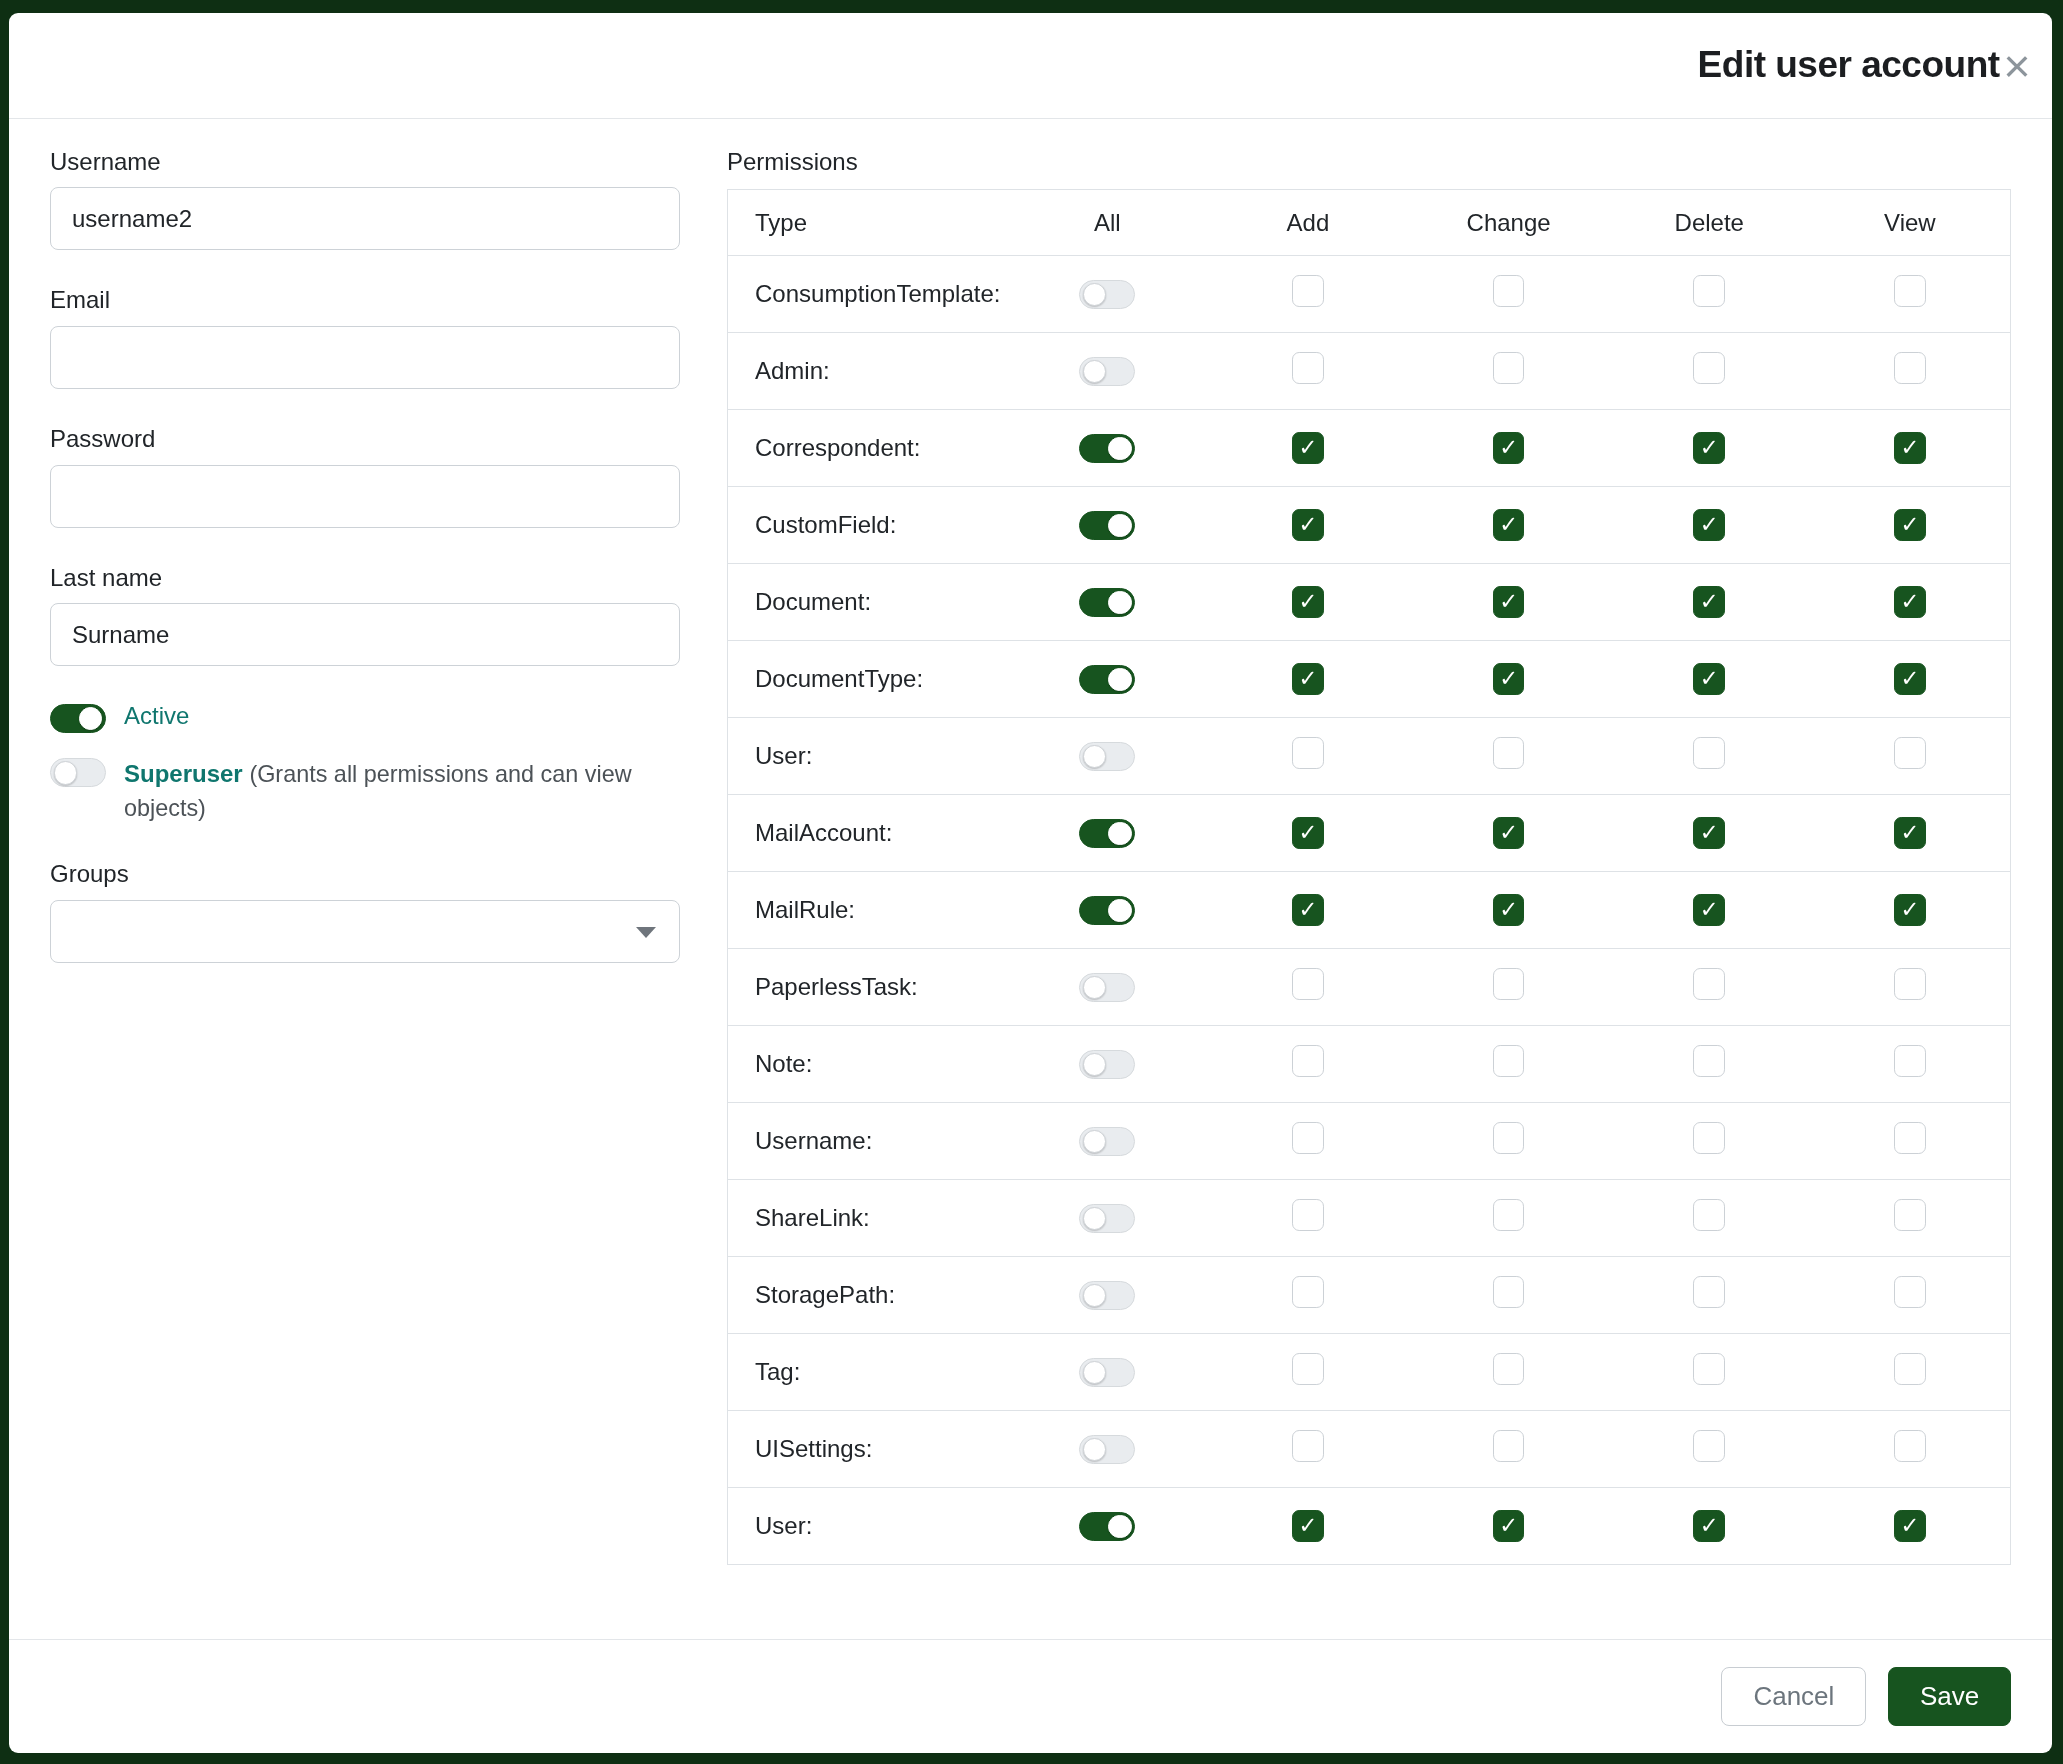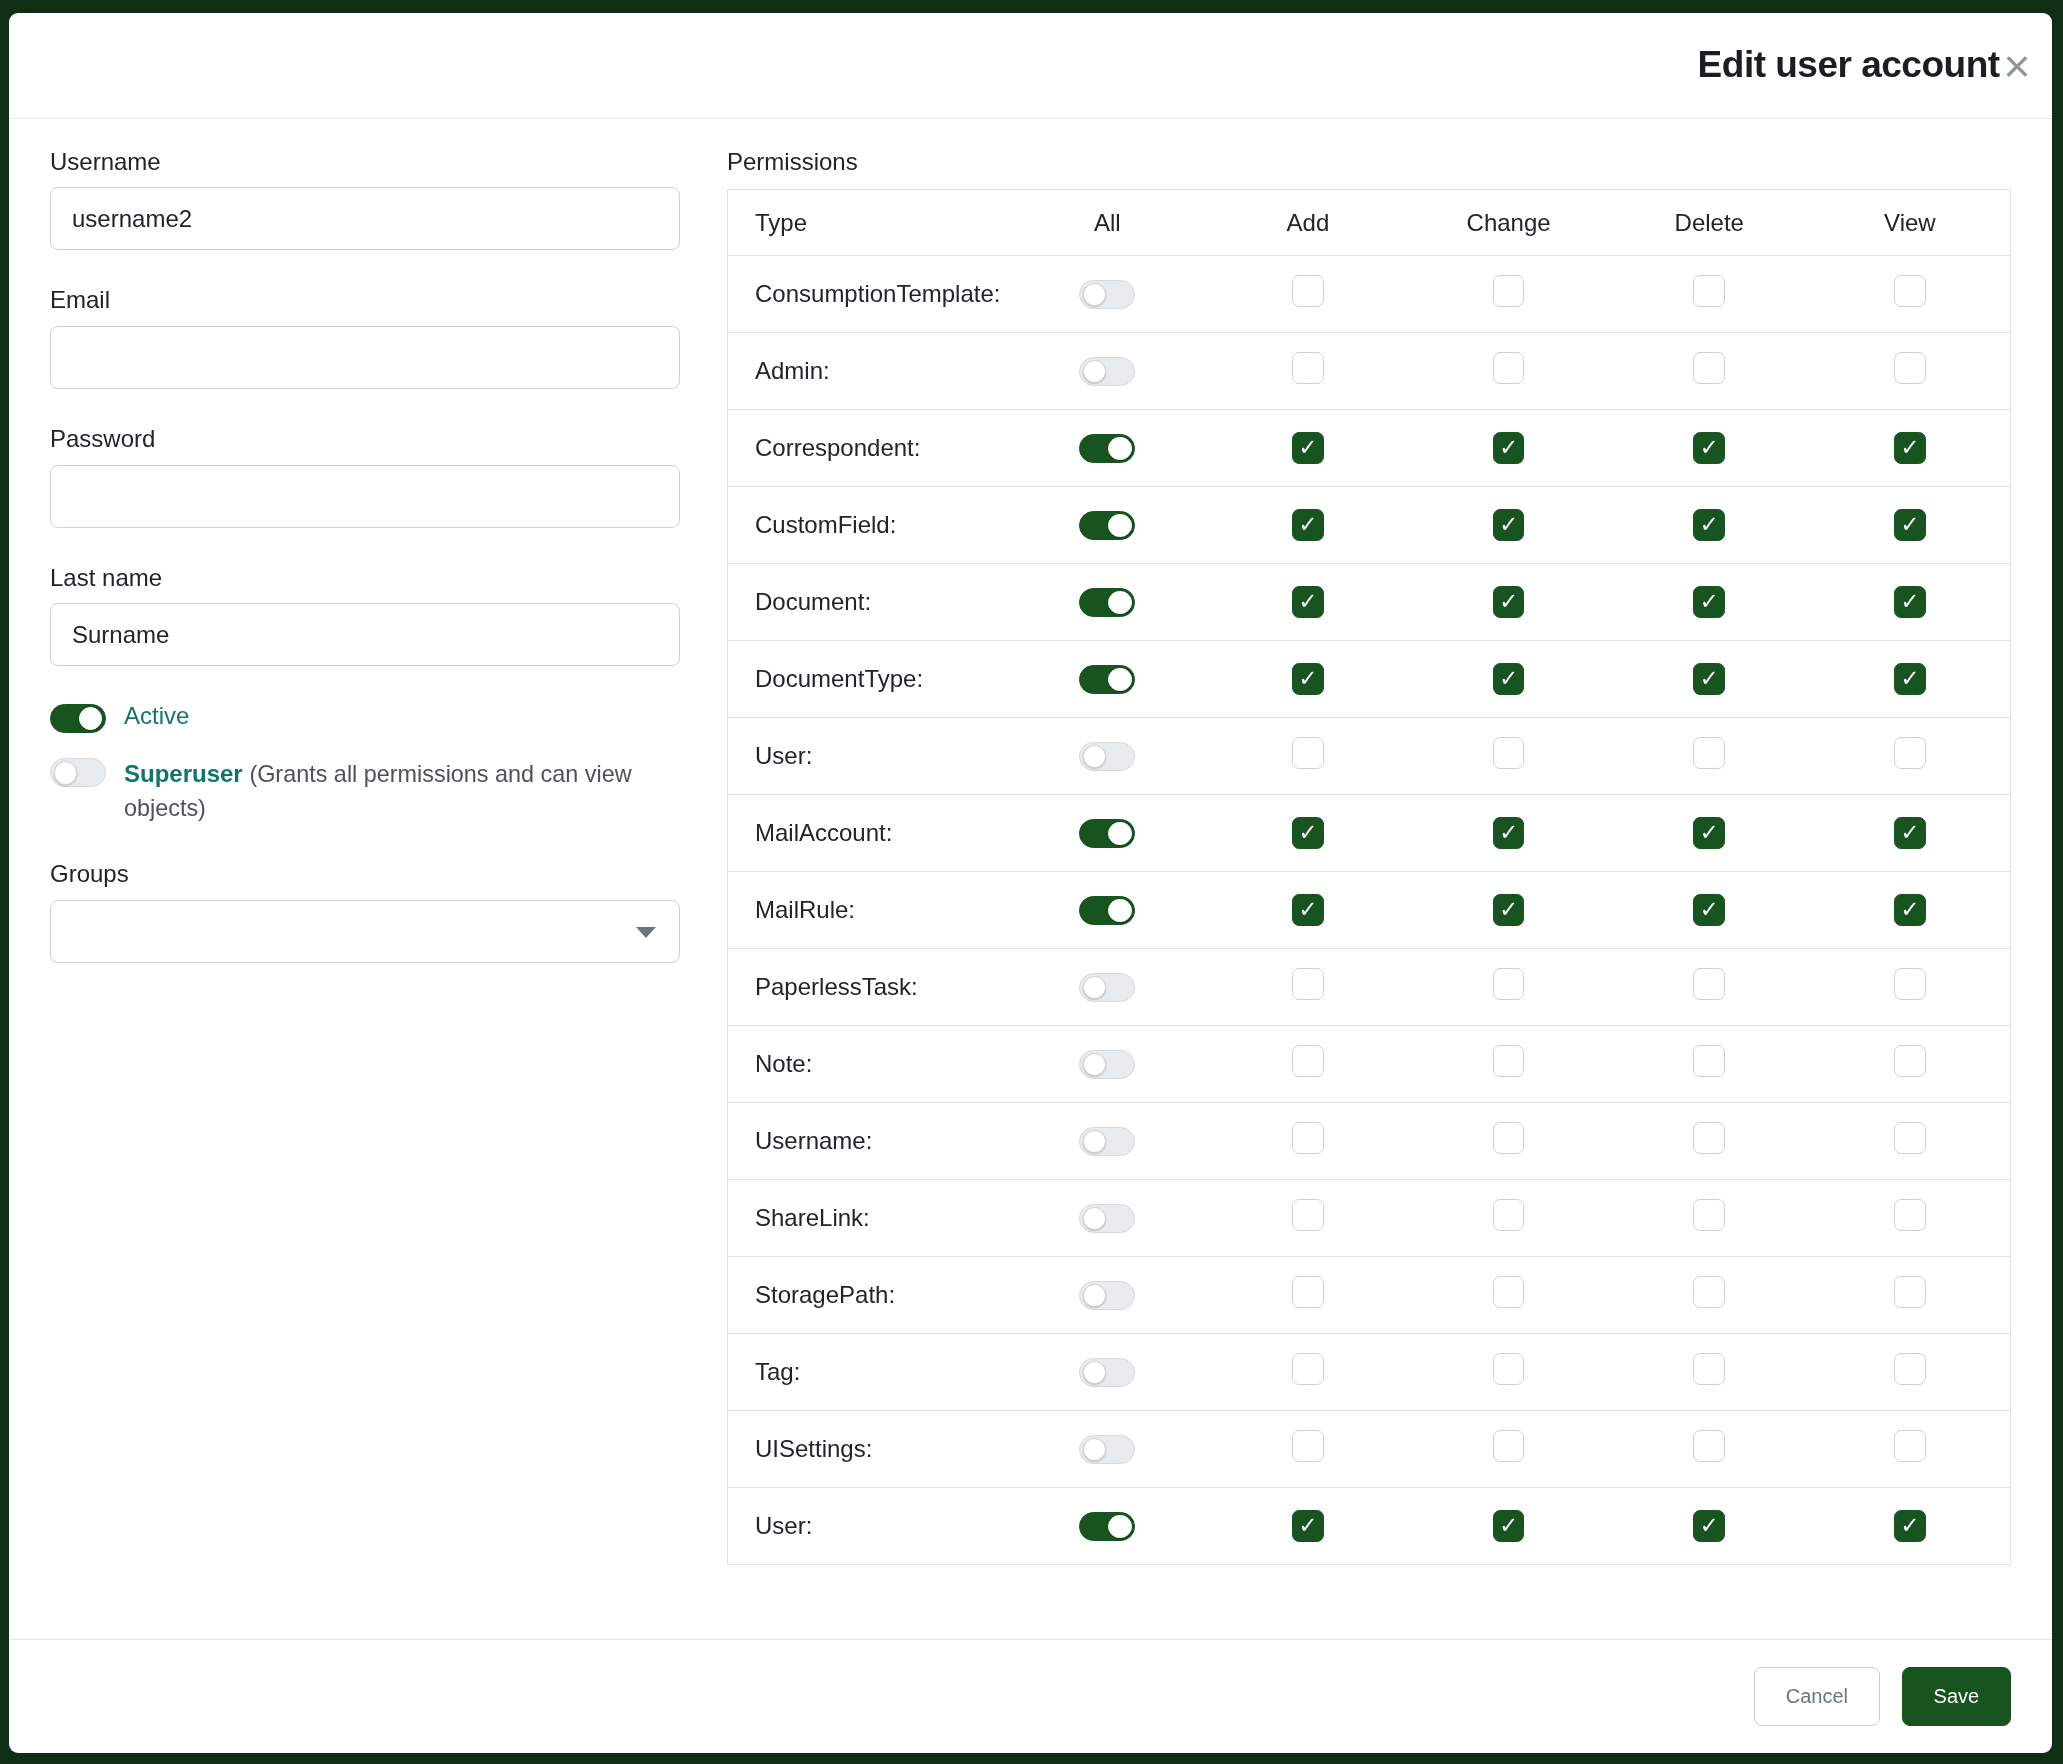--- a/index.html
+++ b/index.html
@@ -111,21 +111,21 @@
   .perm-cell.type { text-align: left; padding-left: 27px; }
 
   
   .modal-footer {
     flex: 0 0 auto;
     border-top: 0.9px solid #e3e6e9;
     padding: 27px 41px;
     display: flex; justify-content: flex-end; align-items: center; gap: 21.6px;
   }
   .btn {
-    height: 59px; padding: 0 31px; font-size: 20px; border-radius: 8px;
+    height: 59px; padding: 0 31px; font-size: 26px; border-radius: 8px;
     cursor: pointer; font-family: "Liberation Sans", "DejaVu Sans", sans-serif;
   }
   .btn-cancel { background: #ffffff; border: 0.9px solid #c8cdd2; color: #6c757d; }
   .btn-save { background: var(--accent, #17541f); border: 0.9px solid var(--accent, #17541f); color: #ffffff; }
 </style>
 </head>
 <body style="background: rgb(14, 47, 19);">
 
 <div class="modal">
 

